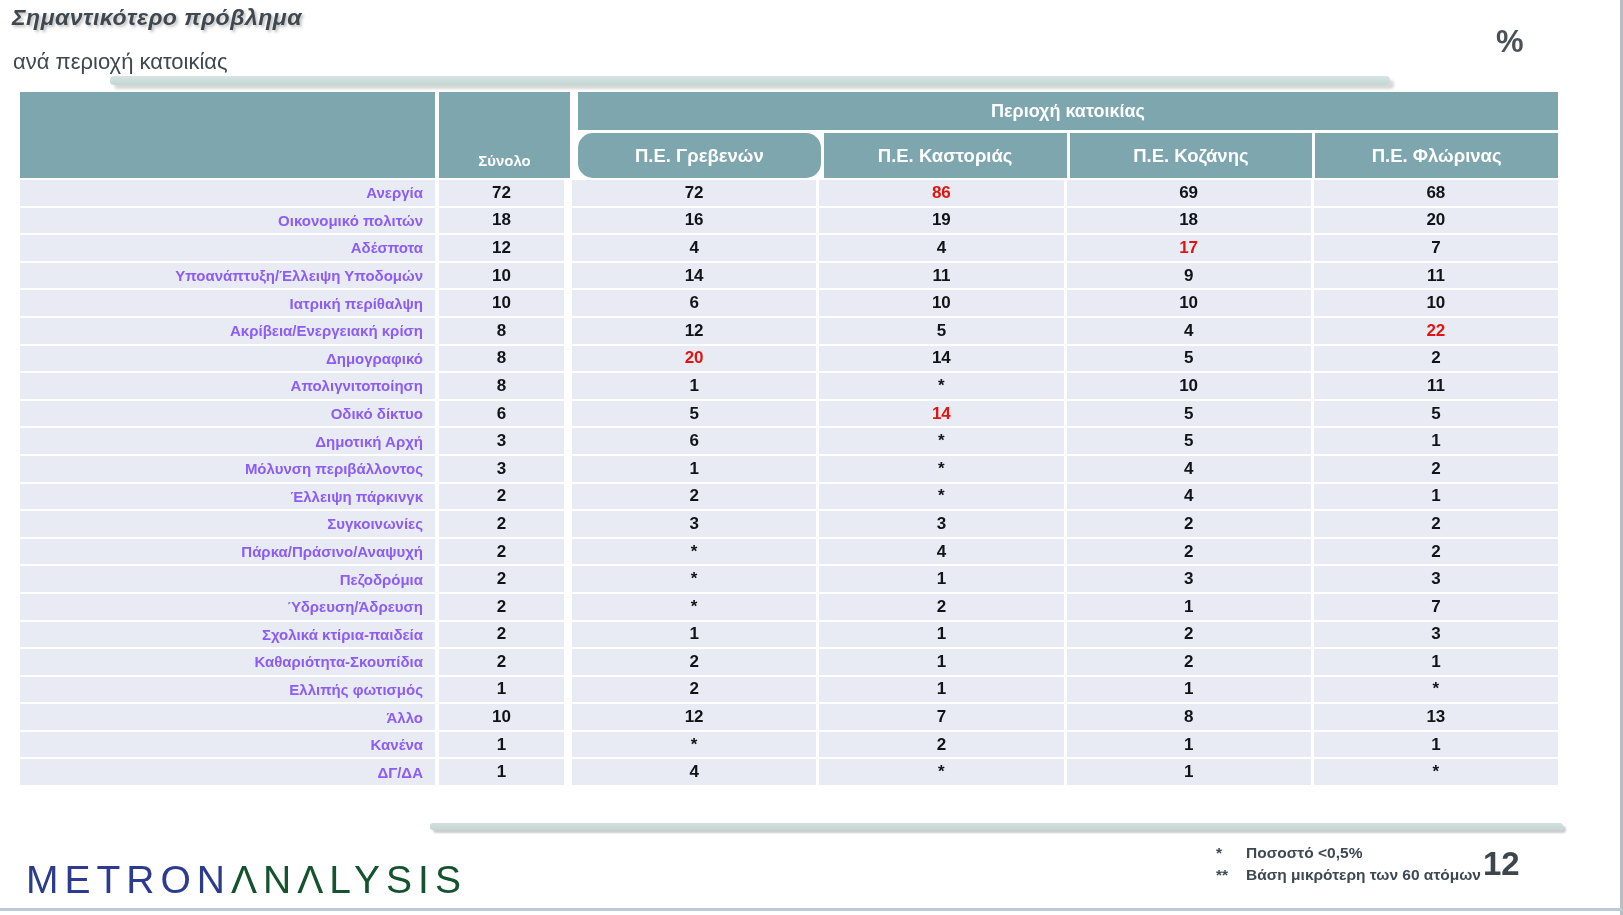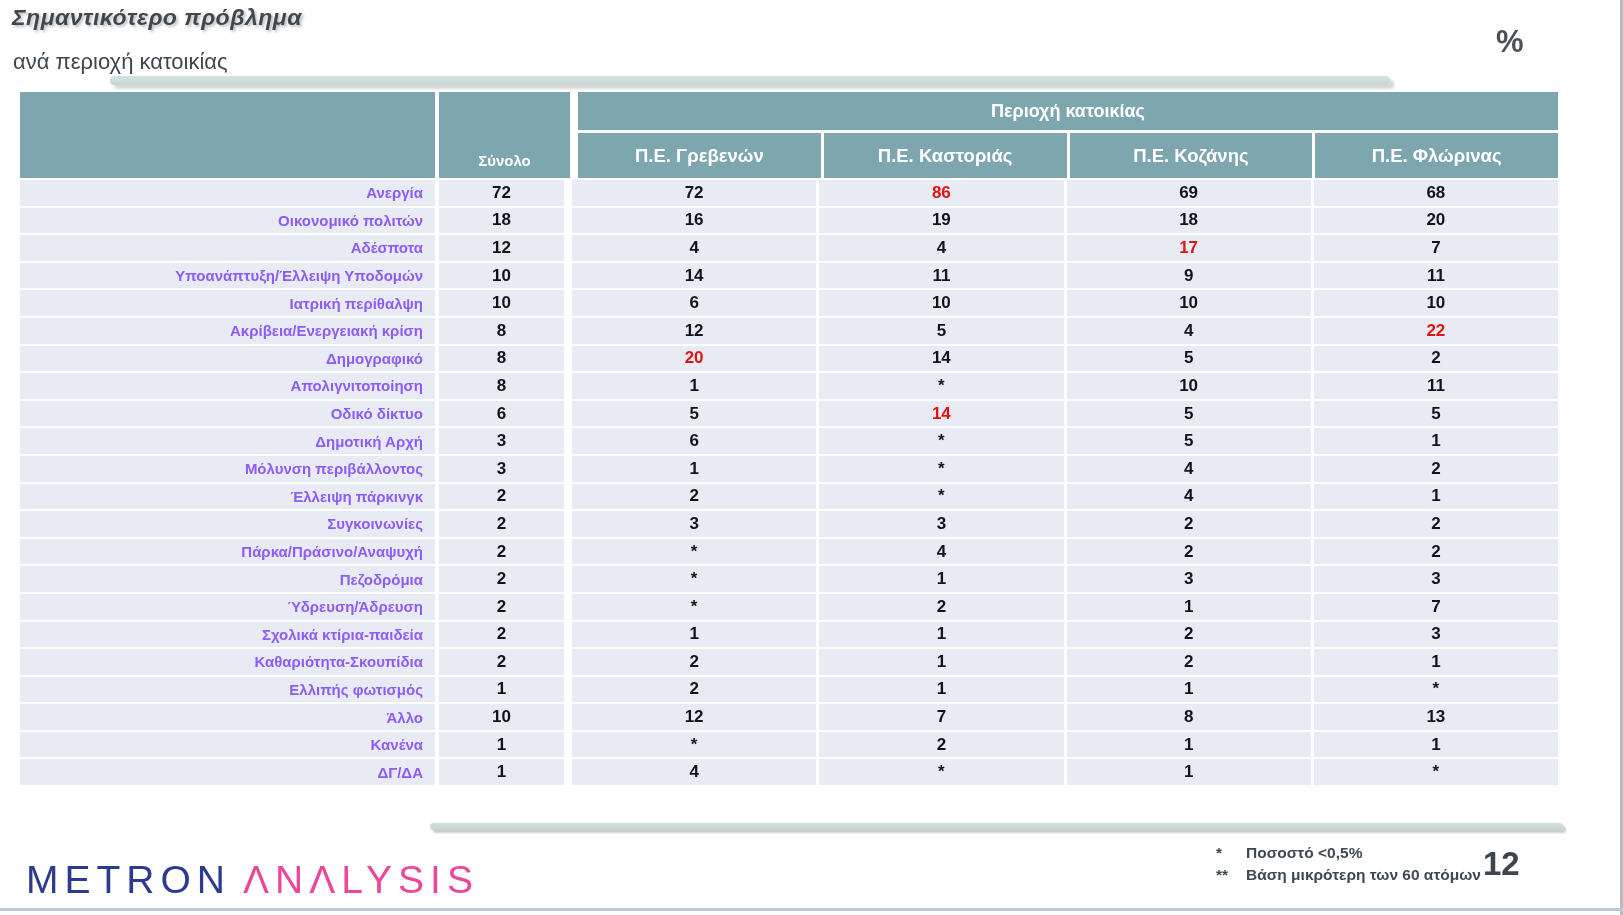--- a/index.html
+++ b/index.html
@@ -27,40 +27,40 @@
   .hcell{background:#7da6ae;color:#fff;}
   .h-label{width:415px;margin-right:4px;}
   .h-total{width:131px;margin-right:8px;display:flex;align-items:flex-end;justify-content:center;
     padding-bottom:9px;box-sizing:border-box;font-size:15px;font-weight:700;}
   .h-region-wrap{flex:1;display:flex;flex-direction:column;}
   .h-group{height:38px;margin-bottom:3px;display:flex;align-items:center;justify-content:center;
     font-size:18px;font-weight:600;text-align:right;}
   .h-names{flex:1;display:flex;}
   .h-name{flex:1;display:flex;align-items:center;justify-content:center;font-size:18.5px;font-weight:600;
     border-left:3px solid #fff;}
-  .h-name:first-child{border-left:none;}
+  .h-name:first-child{border-left:none;border-radius:15px;}
 
   .tbody{display:flex;flex-direction:column;height:605px;margin-top:2px;row-gap:2px;}
   .trow{flex:1;display:flex;}
   .cell{background:#e9ebf4;display:flex;align-items:center;justify-content:center;color:#101418;}
   .cell.label{width:415px;margin-right:4px;justify-content:flex-end;padding-right:12px;
     box-sizing:border-box;font-size:15px;font-weight:600;color:#8b5cf6;}
   .vals{flex:1;display:flex;}
   .cell.total{width:125px;margin-right:8px;font-size:17px;font-weight:700;}
   .cell.region{flex:1;border-left:3px solid #fff;font-size:17px;font-weight:700;}
   .cell.region:nth-child(2){border-left:none;}
   .cell.red{color:#e0150f;}
 
   
   .footer-bar{position:absolute;left:430px;top:823px;width:1133px;height:7px;border-radius:3px;
     background:linear-gradient(180deg,#d3e1de,#c3d6d2);box-shadow:3px 3px 2px rgba(0,0,0,.2);}
   .logo{position:absolute;left:26px;top:858px;font-size:39px;font-weight:400;letter-spacing:6px;
     white-space:nowrap;}
   .logo .metron{color:#2c3b8e;}
-  .logo .analysis{color:#ec4899;margin-left:12px;}
+  .logo .analysis{color:#14532d;}
   .footnotes{position:absolute;left:1216px;top:842px;font-size:15.5px;font-weight:700;color:#3d4852;}
   .footnote-line{display:flex;line-height:22px;}
   .footnote-line .star{width:30px;}
   .page-number{position:absolute;left:1483px;top:845px;font-size:33px;font-weight:700;color:#3d454e;}
 </style>
 </head>
 <body>
 
 <div class="page-title">Σημαντικότερο πρόβλημα</div>
 <div class="page-subtitle">ανά περιοχή κατοικίας</div>

